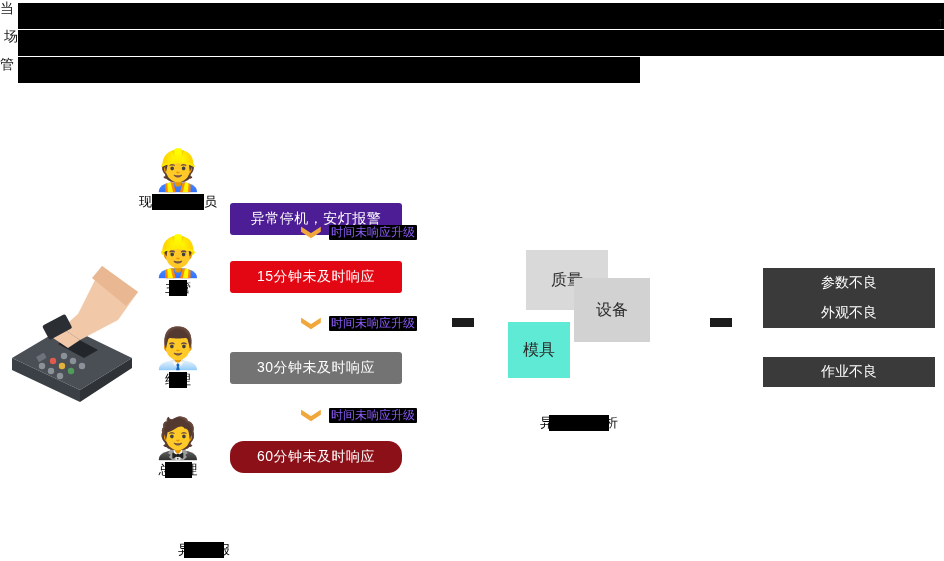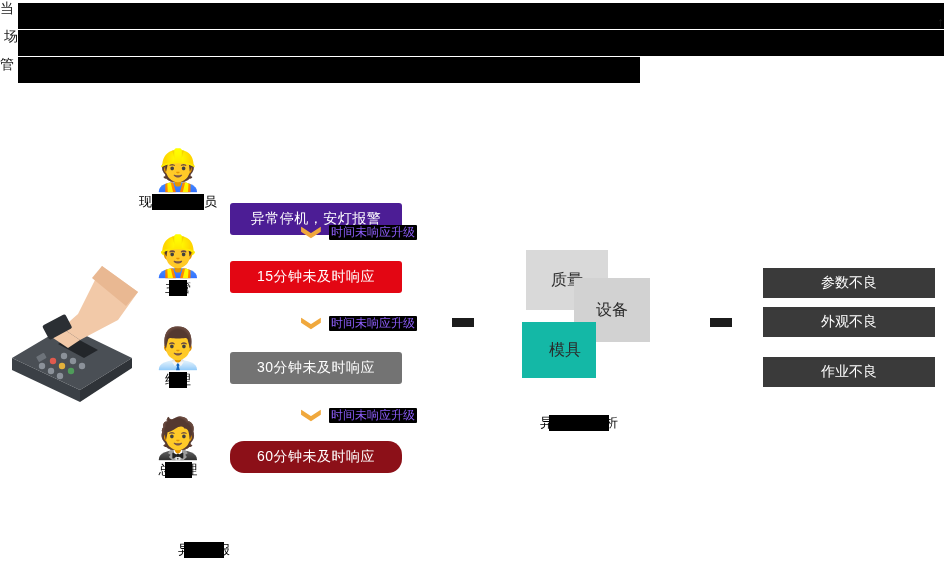--- a/index.html
+++ b/index.html
@@ -127,21 +127,21 @@
   .cat-box {
     position: absolute;
     display: flex;
     align-items: center;
     justify-content: center;
     font-size: 16px;
     color: #2b2b2b;
   }
   .cat-quality  { left: 526px; top: 250px; width: 82px;  height: 60px; background: #d9d9d9; }
   .cat-device   { left: 574px; top: 278px; width: 76px;  height: 64px; background: #d2d2d2; }
-  .cat-mould    { left: 522px; top: 322px; width: 62px;  height: 56px; background: #14b8a6; padding-left: 12px; }
+  .cat-mould    { left: 508px; top: 322px; width: 62px;  height: 56px; background: #5eead4; }
 
   
   .defect {
     position: absolute;
     left: 763px;
     width: 172px;
     height: 30px;
     background: #3a3a3a;
     color: #ffffff;
     font-size: 14px;
@@ -252,14 +252,14 @@
 
 <div class="connector c1"></div>
 <div class="connector c2"></div>
 
 <div class="cat-box cat-quality">质量</div>
 <div class="cat-box cat-device">设备</div>
 <div class="cat-box cat-mould">模具</div>
 <div class="col-caption" style="left:538px; top:415px;">异常分类分析</div>
 
 <div class="defect" style="top:268px;">参数不良</div>
-<div class="defect" style="top:307px;text-align:center;">外观不良</div>
+<div class="defect" style="top:298px;text-align:center;">外观不良</div>
 <div class="defect" style="top:357px;">作业不良</div>
 
 </body></html>

